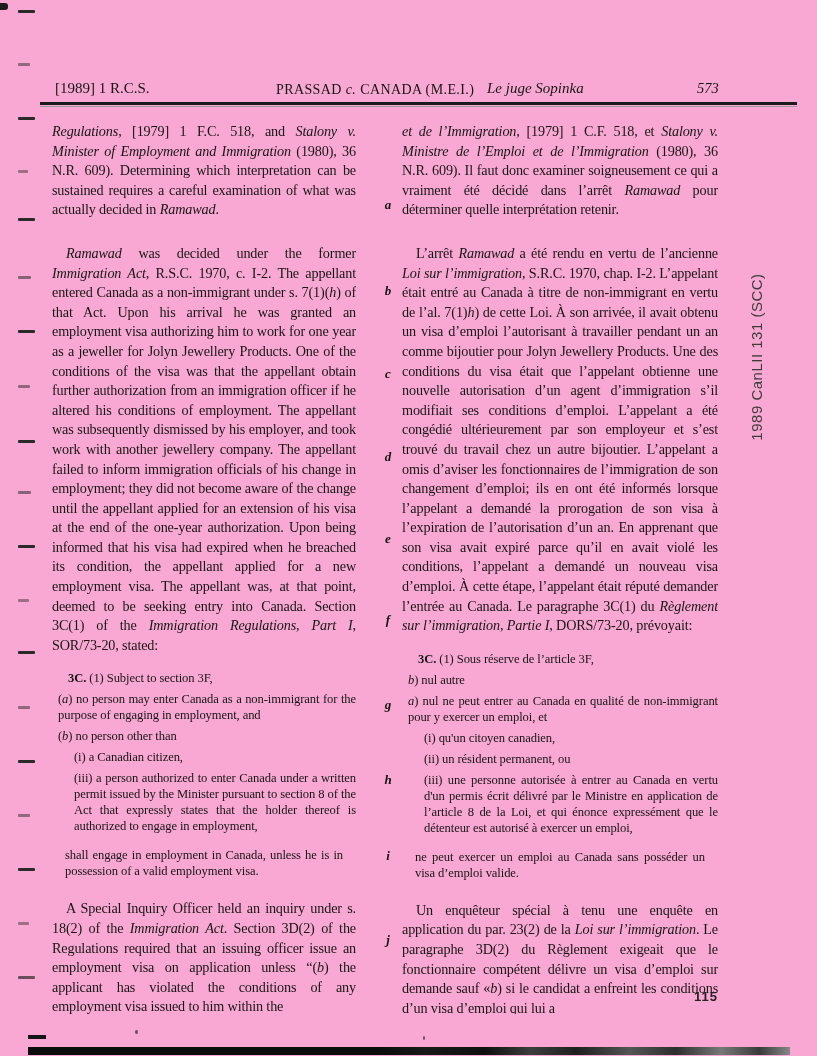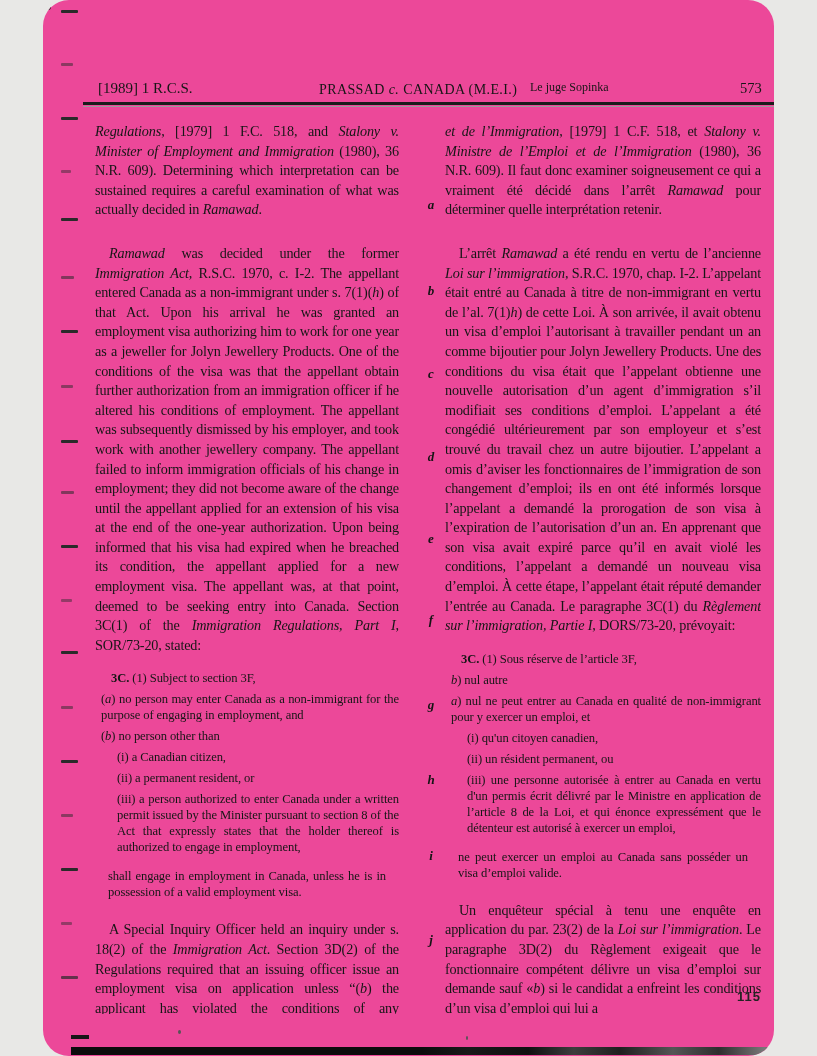--- a/index.html
+++ b/index.html
@@ -1,25 +1,25 @@
 <!DOCTYPE html>
 <html><head>
 <meta charset="utf-8">
 <style>
   html,body{margin:0;padding:0;background:#e8e8e6;}
   .page{
-    position:relative;width:731px;height:1056px;margin:0 auto;
-    background:#ec4899;overflow:hidden;
-    font-family:"Liberation Serif", serif;color:#161616;border-radius:26px;
+    position:relative;width:817px;height:1056px;margin:0 auto;
+    background:#f9a8d4;overflow:hidden;
+    font-family:"Liberation Serif", serif;color:#161616;
   }
   
   .hdr-reporter{position:absolute;left:55px;top:80px;font-size:15px;white-space:nowrap;}
   .hdr-case{position:absolute;left:276px;top:82px;font-size:14px;letter-spacing:.4px;white-space:nowrap;}
-  .hdr-judge{position:absolute;left:487px;top:80px;font-size:12px;white-space:nowrap;}
-  .hdr-page{position:absolute;left:697px;top:80px;font-size:14.5px;}
+  .hdr-judge{position:absolute;left:487px;top:80px;font-size:15px;font-style:italic;white-space:nowrap;}
+  .hdr-page{position:absolute;left:697px;top:80px;font-size:14.5px;font-style:italic;}
   .hdr-rule{position:absolute;left:40px;top:102px;width:757px;height:3px;background:#1b1b1b;}
   .hdr-rule2{position:absolute;left:40px;top:106px;width:757px;height:1px;background:#9a9a9a;}
   
   .col{position:absolute;top:122px;height:892px;overflow:hidden;
        font-size:14.2px;line-height:19.6px;letter-spacing:-0.15px;text-align:justify;}
   .col-en{left:52px;width:304px;}
   .col-fr{left:402px;width:316px;}
   .para{margin:0;}
   .para.indent{text-indent:14px;margin-top:20px;}
   .mb-lg{margin-bottom:24px;}
@@ -63,21 +63,20 @@
   <div class="hdr-rule2"></div>
 
   <div class="col col-en">
     <p class="para mb-lg"><i>Regulations</i><span>, [1979] 1 F.C. 518, and </span><i>Stalony v. Minister of Employment and Immigration</i><span> (1980), 36 N.R. 609). Determining which interpretation can be sustained requires a careful examination of what was actually decided in </span><i>Ramawad</i><span>.</span></p>
     <p class="para indent mb-md"><i>Ramawad</i><span> was decided under the former </span><i>Immigration Act</i><span>, R.S.C. 1970, c. I-2. The appellant entered Canada as a non-immigrant under s. 7(1)(</span><i>h</i><span>) of that Act. Upon his arrival he was granted an employment visa authorizing him to work for one year as a jeweller for Jolyn Jewellery Products. One of the conditions of the visa was that the appellant obtain further authorization from an immigration officer if he altered his conditions of employment. The appellant was subsequently dismissed by his employer, and took work with another jewellery company. The appellant failed to inform immigration officials of his change in employment; they did not become aware of the change until the appellant applied for an extension of his visa at the end of the one-year authorization. Upon being informed that his visa had expired when he breached its condition, the appellant applied for a new employment visa. The appellant was, at that point, deemed to be seeking entry into Canada. Section 3C(1) of the </span><i>Immigration Regulations, Part I</i><span>, SOR/73-20, stated:</span></p>
     <div class="quote">
       <p class="para q-open"><b>3C.</b><span> (1) Subject to section 3F,</span></p>
       <p class="para q-item1"><span>(</span><i>a</i><span>) no person may enter Canada as a non-immigrant for the purpose of engaging in employment, and</span></p>
       <p class="para q-item1"><span>(</span><i>b</i><span>) no person other than</span></p>
       <p class="para q-item2"><span>(i) a Canadian citizen,</span></p>
-      <p class="para q-item2"><span>(ii) a permanent resident, or</span></p>
       <p class="para q-item2"><span>(iii) a person authorized to enter Canada under a written permit issued by the Minister pursuant to section 8 of the Act that expressly states that the holder thereof is authorized to engage in employment,</span></p>
       <p class="para q-close mb-q"><span>shall engage in employment in Canada, unless he is in possession of a valid employment visa.</span></p>
     </div>
     <p class="para indent"><span>A Special Inquiry Officer held an inquiry under s. 18(2) of the </span><i>Immigration Act</i><span>. Section 3D(2) of the Regulations required that an issuing officer issue an employment visa on application unless “(</span><i>b</i><span>) the applicant has violated the conditions of any employment visa issued to him within the</span></p>
   </div>
 
   <div class="col col-fr">
     <p class="para mb-lg"><i>et de l’Immigration</i><span>, [1979] 1 C.F. 518, et </span><i>Stalony v. Ministre de l’Emploi et de l’Immigration</i><span> (1980), 36 N.R. 609). Il faut donc examiner soigneusement ce qui a vraiment été décidé dans l’arrêt </span><i>Ramawad</i><span> pour déterminer quelle interprétation retenir.</span></p>
     <p class="para indent mb-md"><span>L’arrêt </span><i>Ramawad</i><span> a été rendu en vertu de l’ancienne </span><i>Loi sur l’immigration</i><span>, S.R.C. 1970, chap. I-2. L’appelant était entré au Canada à titre de non-immigrant en vertu de l’al. 7(1)</span><i>h</i><span>) de cette Loi. À son arrivée, il avait obtenu un visa d’emploi l’autorisant à travailler pendant un an comme bijoutier pour Jolyn Jewellery Products. Une des conditions du visa était que l’appelant obtienne une nouvelle autorisation d’un agent d’immigration s’il modifiait ses conditions d’emploi. L’appelant a été congédié ultérieurement par son employeur et s’est trouvé du travail chez un autre bijoutier. L’appelant a omis d’aviser les fonctionnaires de l’immigration de son changement d’emploi; ils en ont été informés lorsque l’appelant a demandé la prorogation de son visa à l’expiration de l’autorisation d’un an. En apprenant que son visa avait expiré parce qu’il en avait violé les conditions, l’appelant a demandé un nouveau visa d’emploi. À cette étape, l’appelant était réputé demander l’entrée au Canada. Le paragraphe 3C(1) du </span><i>Règlement sur l’immigration, Partie I</i><span>, DORS/73-20, prévoyait:</span></p>
     <div class="quote">

